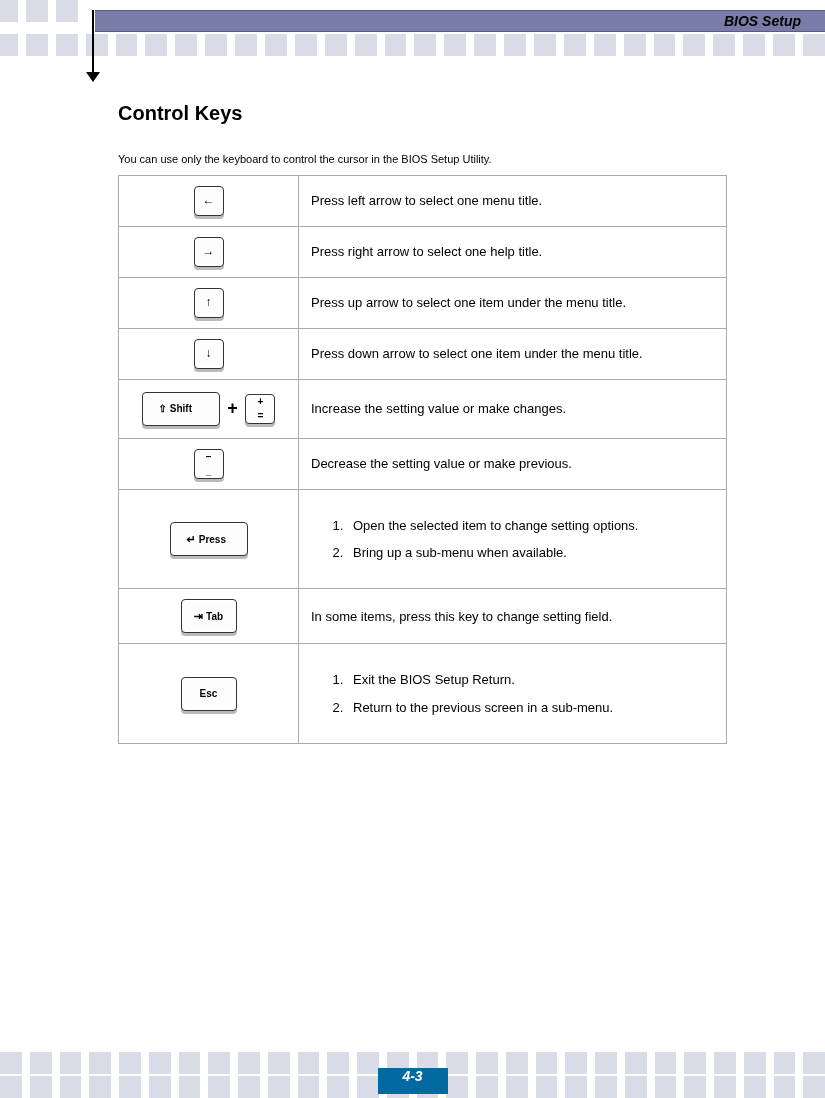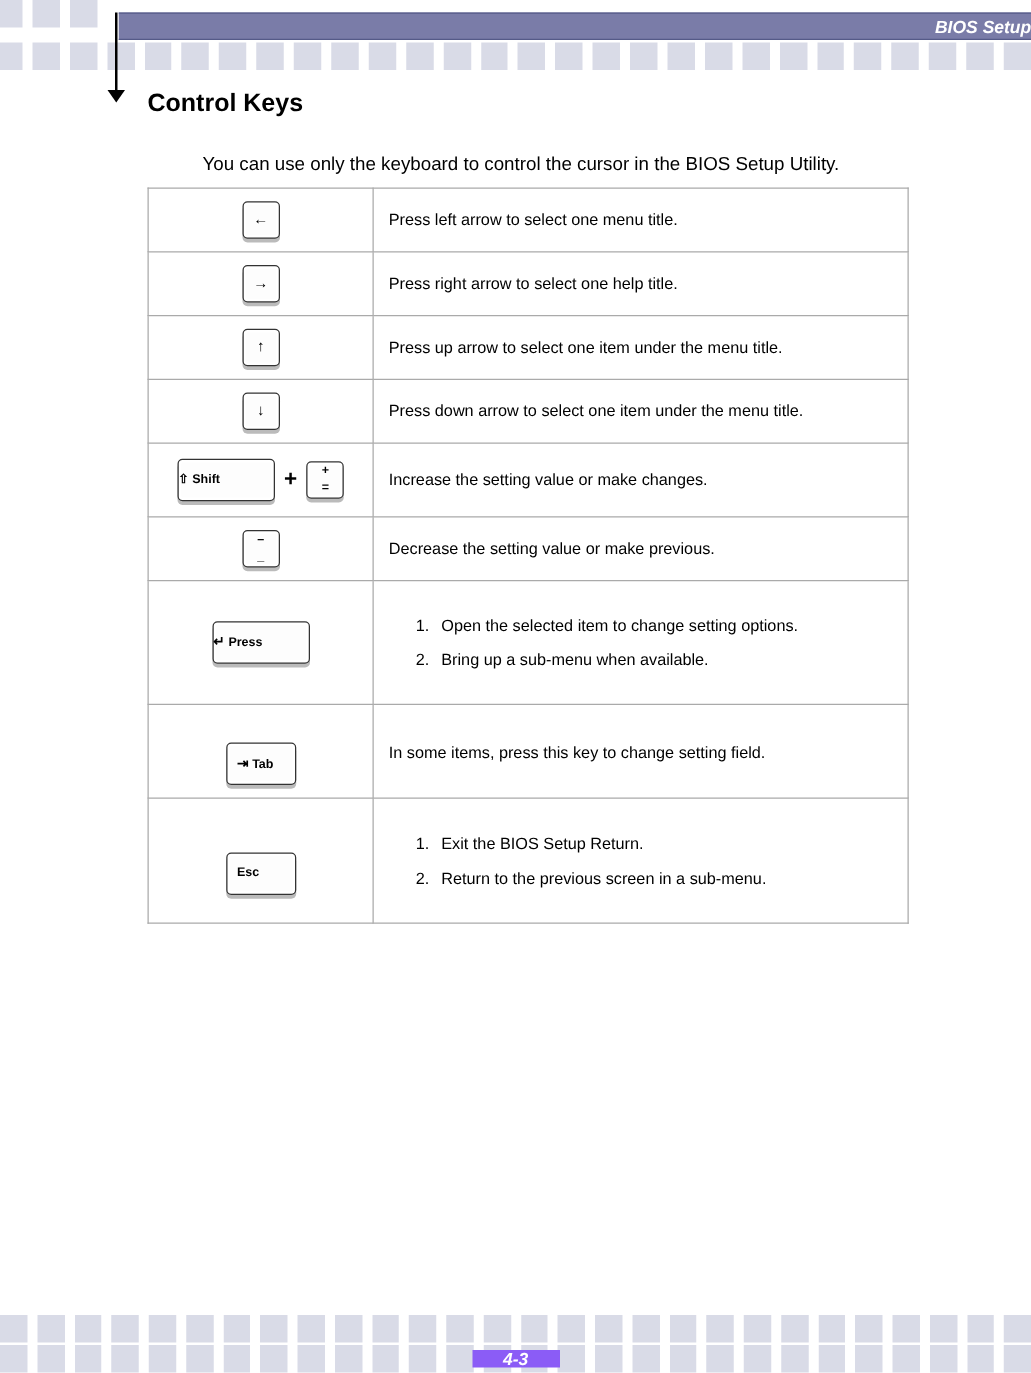--- a/index.html
+++ b/index.html
@@ -28,27 +28,28 @@
   .sq {
     width: 22px; height: 22px;
     background: #d9dbe7;
   }
   .header-bar {
     position: absolute;
     top: 10px;
     left: 95px; right: 0;
     height: 22px;
     background: #7a7ca8;
-    color: #ffffff;
+    color: #000000;
     font-style: italic;
     font-weight: bold;
     font-size: 14px;
     display: flex;
     align-items: center;
     justify-content: flex-end;
+    padding-right: 24px;
     border-top: 1px solid #555a88;
     border-bottom: 1px solid #555a88;
   }
   .arrow-down {
     position: absolute;
     top: 10px;
     left: 92px;
     width: 2px;
     height: 68px;
     background: #000;
@@ -57,33 +58,32 @@
     position: absolute;
     left: 86px;
     top: 72px;
     width: 0; height: 0;
     border-left: 7px solid transparent;
     border-right: 7px solid transparent;
     border-top: 10px solid #000;
   }
   .content {
     position: absolute;
-    top: 72px;
+    top: 102px;
     left: 118px;
     right: 98px;
   }
   h2.section-title {
     font-size: 20px;
     font-weight: bold;
     margin-bottom: 28px;
   }
   p.intro {
-    font-size: 15px;
+    font-size: 11px;
     margin-bottom: 10px;
-    margin-left: 44px;
   }
   table.keys {
     width: 100%;
     border-collapse: collapse;
     border: 1px solid #aaa;
   }
   table.keys td {
     border: 1px solid #aaa;
     padding: 10px 12px;
     font-size: 13px;
@@ -105,42 +105,42 @@
     box-shadow: 0 3px 0 #bbb, inset 0 0 0 2px #fff;
     background: #fdfdfd;
     font-size: 12px;
     font-weight: bold;
     padding: 4px 8px;
     position: relative;
     line-height: 24px;
     vertical-align: middle;
   }
   .keycap.small { min-width: 30px; height: 30px; line-height:20px; padding:3px 6px;}
-  .keycap.wide { min-width: 78px; text-align:left; padding-left:0; font-size:10px;}
-  .keycap.mid  { min-width: 56px; text-align:left; font-size:10px;margin-top:20px;}
+  .keycap.wide { min-width: 78px; text-align:left; padding-left:16px; font-size:10px;}
+  .keycap.mid  { min-width: 56px; text-align:center; font-size:10px;}
   .plus-join { display:inline-block; font-size:18px; font-weight:bold; margin: 0 4px; vertical-align:middle;}
   .keycap .top-lbl { position:absolute; top:2px; left:0; right:0; font-size:10px; line-height:1;}
   .keycap .bot-lbl { position:absolute; bottom:2px; left:0; right:0; font-size:10px; line-height:1;}
   .keycap.stack { line-height:1; }
   ol.numlist { padding-left: 24px; margin:12px;}
   ol.numlist li { padding-left: 6px; line-height:2.1;}
   .footer-bar {
     position: absolute;
     bottom: 4px;
     left: 50%;
     transform: translateX(-50%);
     width: 70px;
-    height: 14px;
-    background: #8b5cf6;
+    height: 26px;
+    background: #0369a1;
     color: #fff;
     font-style: italic;
     font-weight: bold;
     font-size: 14px;
     display:flex;
-    align-items:center;
+    align-items:flex-start;
     justify-content:center;
   }
   .bottom-deco {
     position:absolute;
     bottom:0; left:0; right:0;
     height: 52px;
   }
   .icon-tab::before {
     content: "⇥";
     margin-right:3px;

